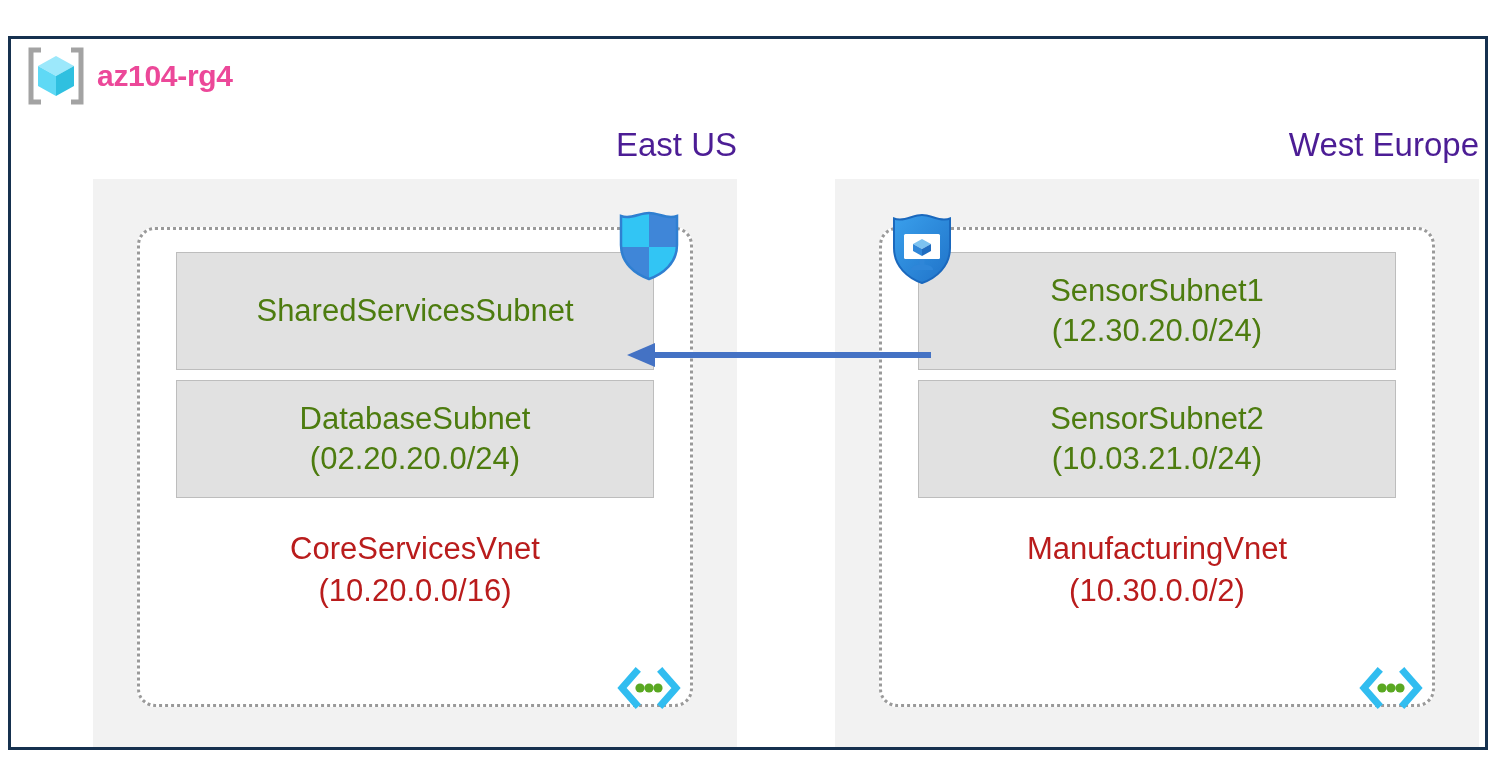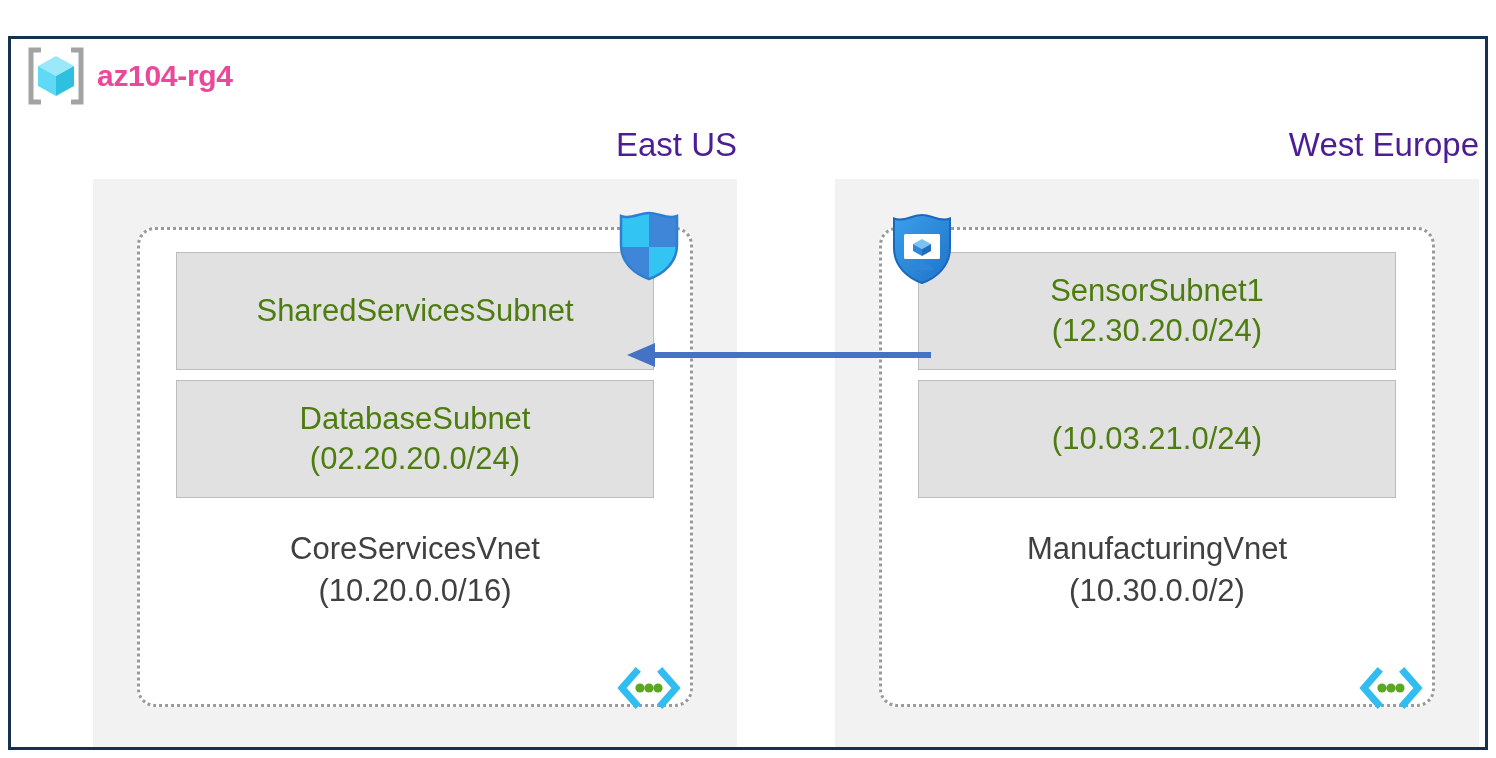--- a/index.html
+++ b/index.html
@@ -102,21 +102,21 @@
     line-height: 40px;
     white-space: nowrap;
   }
 
   .vnet-caption {
     margin-top: 30px;
     text-align: center;
   }
   .vnet-name, .vnet-cidr {
     font-size: 31px;
-    color: #404040;
+    color: #b91c1c;
     line-height: 42px;
     white-space: nowrap;
   }
 
   
   .vnet-glyph {
     position: absolute;
     right: 8px;
     bottom: -6px;
     width: 66px;
@@ -233,20 +233,21 @@
             <polygon points="24,31 33,36 33,43 24,38" fill="#2f86d8"></polygon>
             <polygon points="42,31 42,38 33,43 33,36" fill="#1f6cc0"></polygon>
             <rect x="30.5" y="46" width="5" height="6" fill="#2f86d8"></rect>
             <path d="M22 57 C22 53 27 51.5 33 51.5 C39 51.5 44 53 44 57 Z" fill="#2f86d8"></path>
           </svg>
           <div class="subnet-name">SensorSubnet1</div>
           <div class="subnet-cidr">(12.30.20.0/24)</div>
         </div>
 
         <div class="subnet">
+          <div class="subnet-name">SensorSubnet2</div>
           <div class="subnet-cidr">(10.03.21.0/24)</div>
         </div>
 
         <div class="vnet-caption">
           <div class="vnet-name">ManufacturingVnet</div>
           <div class="vnet-cidr">(10.30.0.0/2)</div>
         </div>
 
         <svg class="vnet-glyph" viewBox="0 0 66 44">
           <path d="M20 6 L6 22 L20 38" fill="none" stroke="#31bdf0" stroke-width="7" stroke-linecap="square"></path>

